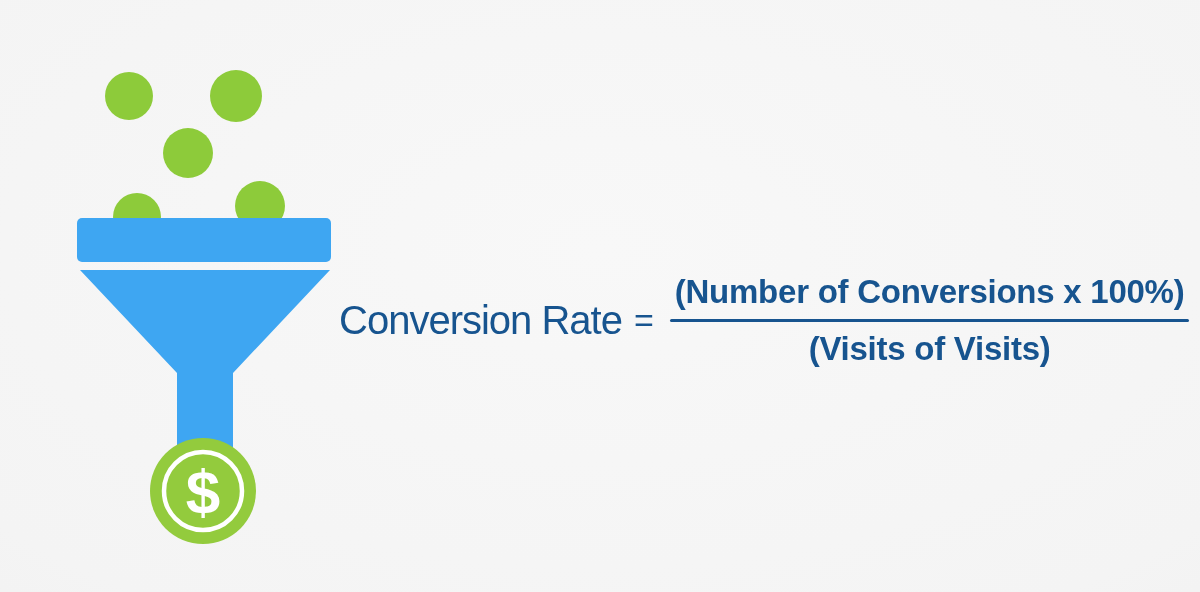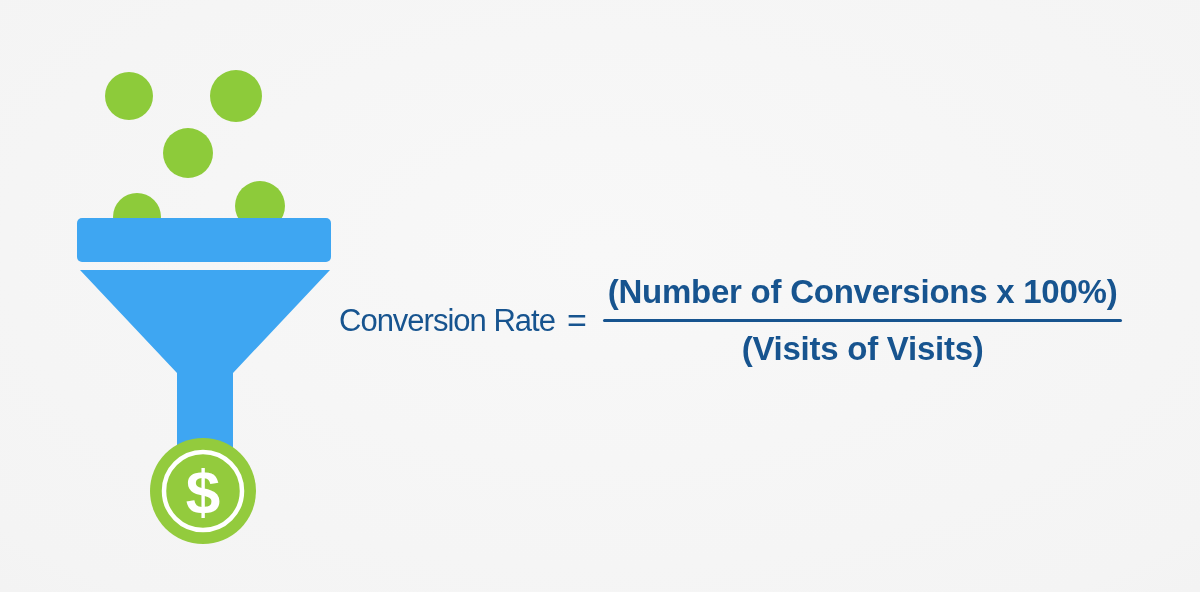--- a/index.html
+++ b/index.html
@@ -28,21 +28,21 @@
   .formula {
     position: absolute;
     left: 339px;
     top: 272px;
     display: flex;
     align-items: center;
     color: var(--text-navy, #17548F);
     white-space: nowrap;
   }
   .formula-label {
-    font-size: 31px;
+    font-size: 40px;
     letter-spacing: -1px;
     text-align: right;
   }
   .equals-sign {
     font-size: 34px;
     margin-left: 12px;
   }
   .fraction {
     display: flex;
     flex-direction: column;

